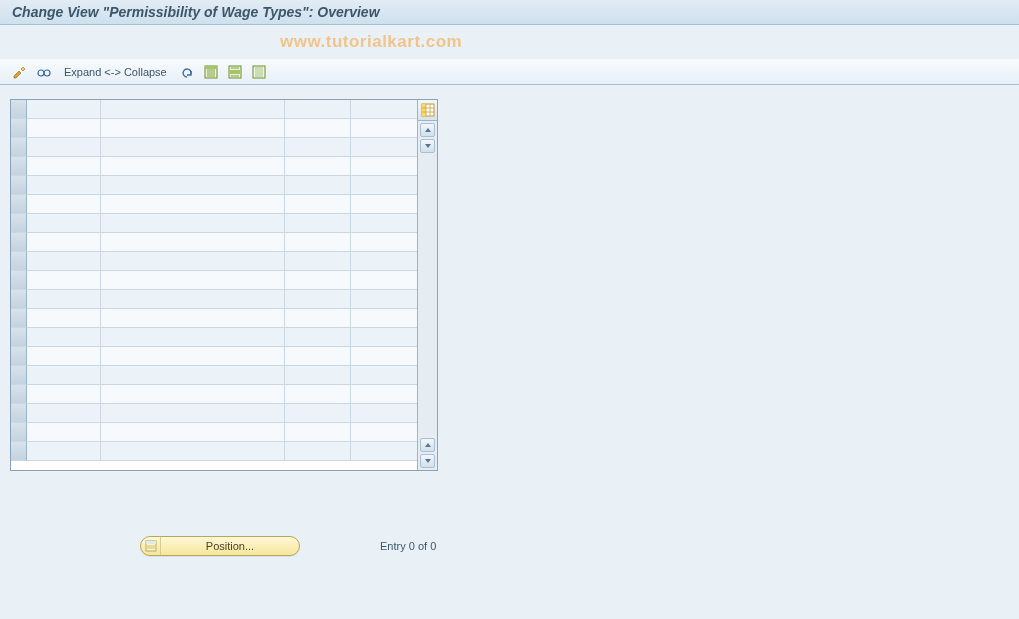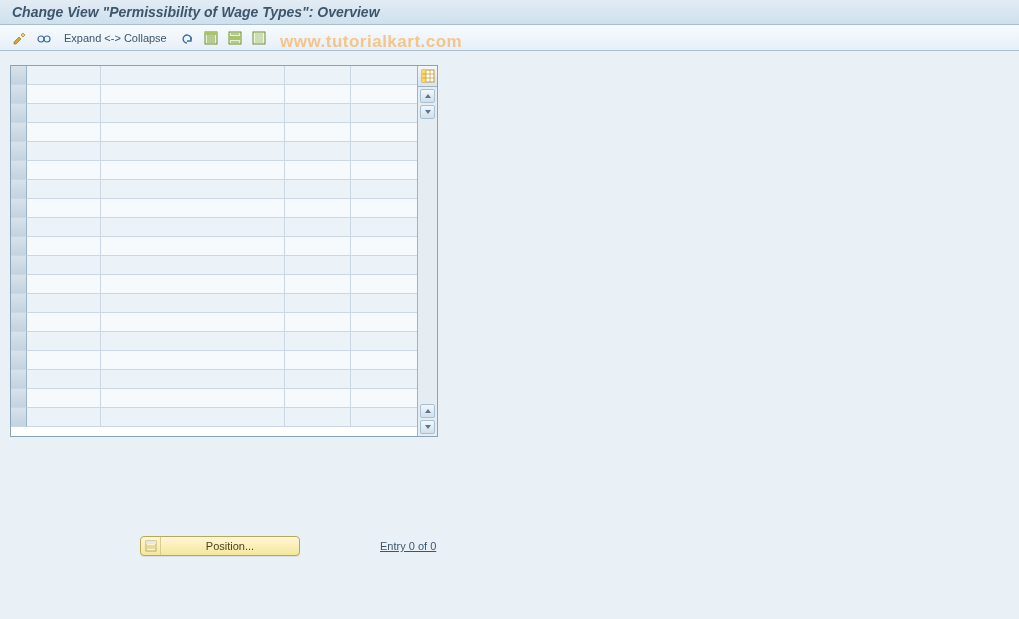--- a/index.html
+++ b/index.html
@@ -27,20 +27,21 @@
 
   
   .toolbar {
     background: linear-gradient(#f7fbfe, #e7eff7);
     border-bottom: 1px solid #a8c0d4;
     padding: 3px 10px;
     display: flex;
     align-items: center;
     gap: 4px;
     height: 26px;
+    margin-top: 34px;
   }
   .toolbar .tb-btn {
     display: inline-flex;
     align-items: center;
     justify-content: center;
     width: 20px;
     height: 18px;
     cursor: pointer;
     border-radius: 2px;
   }
@@ -171,41 +172,40 @@
     display: flex;
     align-items: center;
     gap: 80px;
   }
   .position-btn {
     display: flex;
     align-items: center;
     width: 160px;
     height: 20px;
     border: 1px solid #b8a75e;
-    border-radius: 4px;
+    border-radius: 10px;
     background: linear-gradient(#fff7d6, #f6e69b);
     cursor: pointer;
     box-shadow: 0 1px 0 rgba(0,0,0,0.08);
   }
   .position-btn .pb-icon {
     width: 20px;
     height: 100%;
     display: flex;
     align-items: center;
     justify-content: center;
     border-right: 1px solid #d8cd91;
   }
   .position-btn .pb-label {
     flex: 1;
     text-align: center;
     color: #4a4424;
   }
   .entry-text {
     color: #3c566c;
-    text-decoration: underline;
   }
 
   
   svg { display: block; }
 </style>
 </head>
 <body>
 
 <div class="title-bar">Change View "Permissibility of Wage Types": Overview</div>
 

